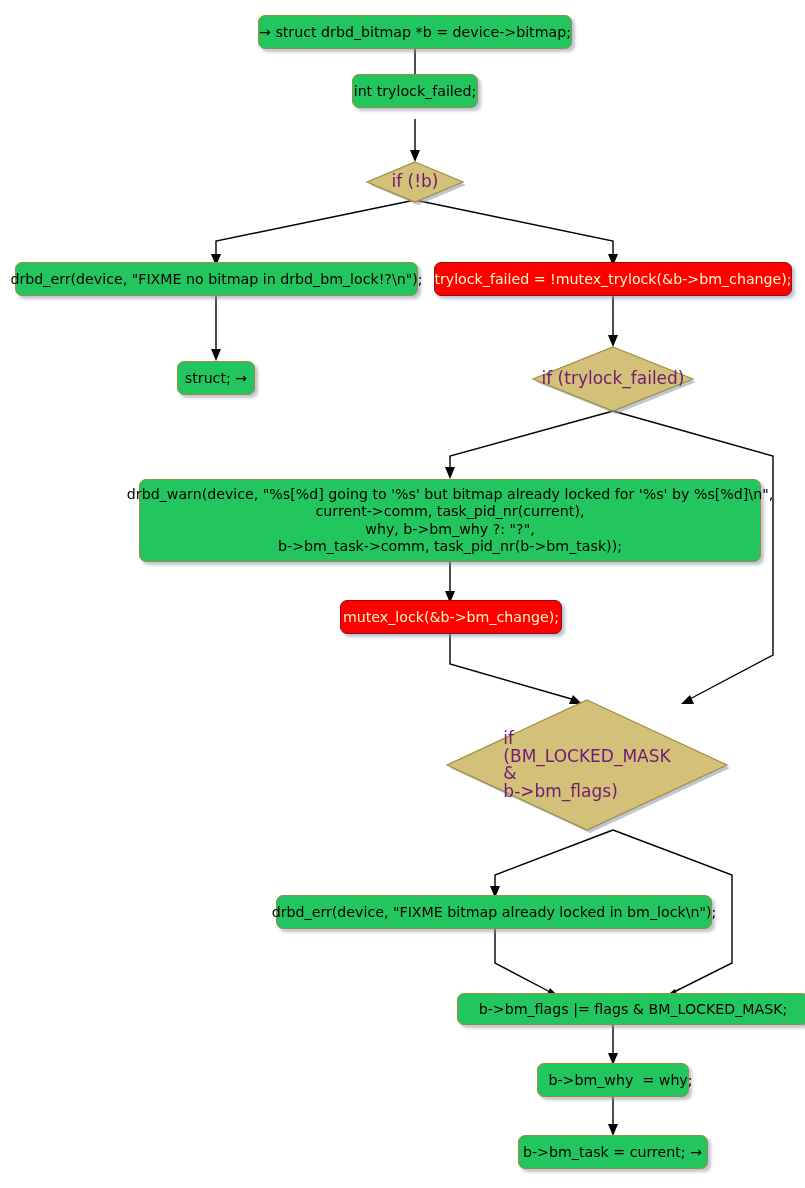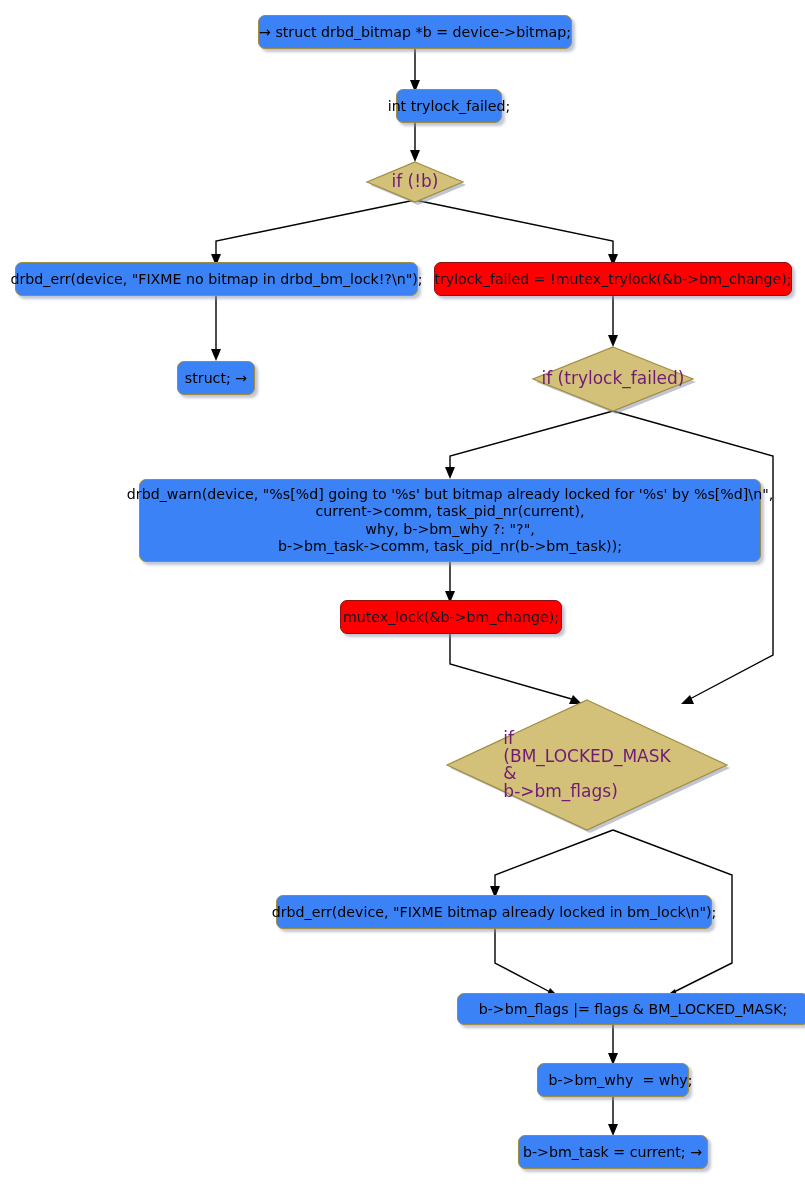--- a/index.html
+++ b/index.html
@@ -36,36 +36,36 @@
   
   .node {
     position: absolute;
     box-sizing: border-box;
     display: flex;
     align-items: center;
     justify-content: center;
     text-align: center;
     border-radius: 7px;
     border: 1.2px solid #a08c3e;
-    background: #3b82f6;
+    background: #22c55e;
     color: #000000;
     font-size: 14.2px;
     line-height: 17px;
     white-space: pre;
     padding: 3px 9px;
     box-shadow: 3px 3px 3px rgba(140,150,175,0.55);
     z-index: 2;
   }
   .node.multi {
     line-height: 17.5px;
   }
   .node.danger {
     background: #fe0000;
     border: 1.2px solid #8d1111;
-    color: #0f172a;
+    color: #fef9c3;
   }
   
   .diamond {
     position: absolute;
     z-index: 2;
   }
   .diamond svg {
     position: absolute;
     left: 0;
     top: 0;
@@ -145,21 +145,21 @@
 
     <path class="edge" d="M 613,1024 L 613,1057"></path>
     <polygon class="arrowhead" points="613,1065 608,1053 618,1053"></polygon>
 
     <path class="edge" d="M 613,1096 L 613,1128"></path>
     <polygon class="arrowhead" points="613,1136 608,1124 618,1124"></polygon>
   </svg>
 
   <div class="node" style="left:258px; top:15px; width:314px; height:34px;">→ struct drbd_bitmap *b = device-&gt;bitmap;</div>
 
-  <div class="node" style="left:352px; top:89px; width:106px; height:34px;margin-left:44px;">int trylock_failed;</div>
+  <div class="node" style="left:352px; top:74px; width:126px; height:34px;">int trylock_failed;</div>
 
   <div class="diamond" style="left:365px; top:162px; width:100px; height:40px;">
     <svg width="100" height="40" viewBox="0 0 100 40">
       <polygon class="dshadow" points="53,3 101,23 53,43 5,23"></polygon>
       <polygon class="dshape" points="50,0 98,20 50,40 2,20"></polygon>
     </svg>
     <div class="dlabel">if (!b)</div>
   </div>
 
   <div class="node" style="left:15px; top:262px; width:403px; height:34px;">drbd_err(device, "FIXME no bitmap in drbd_bm_lock!?\n");</div>

